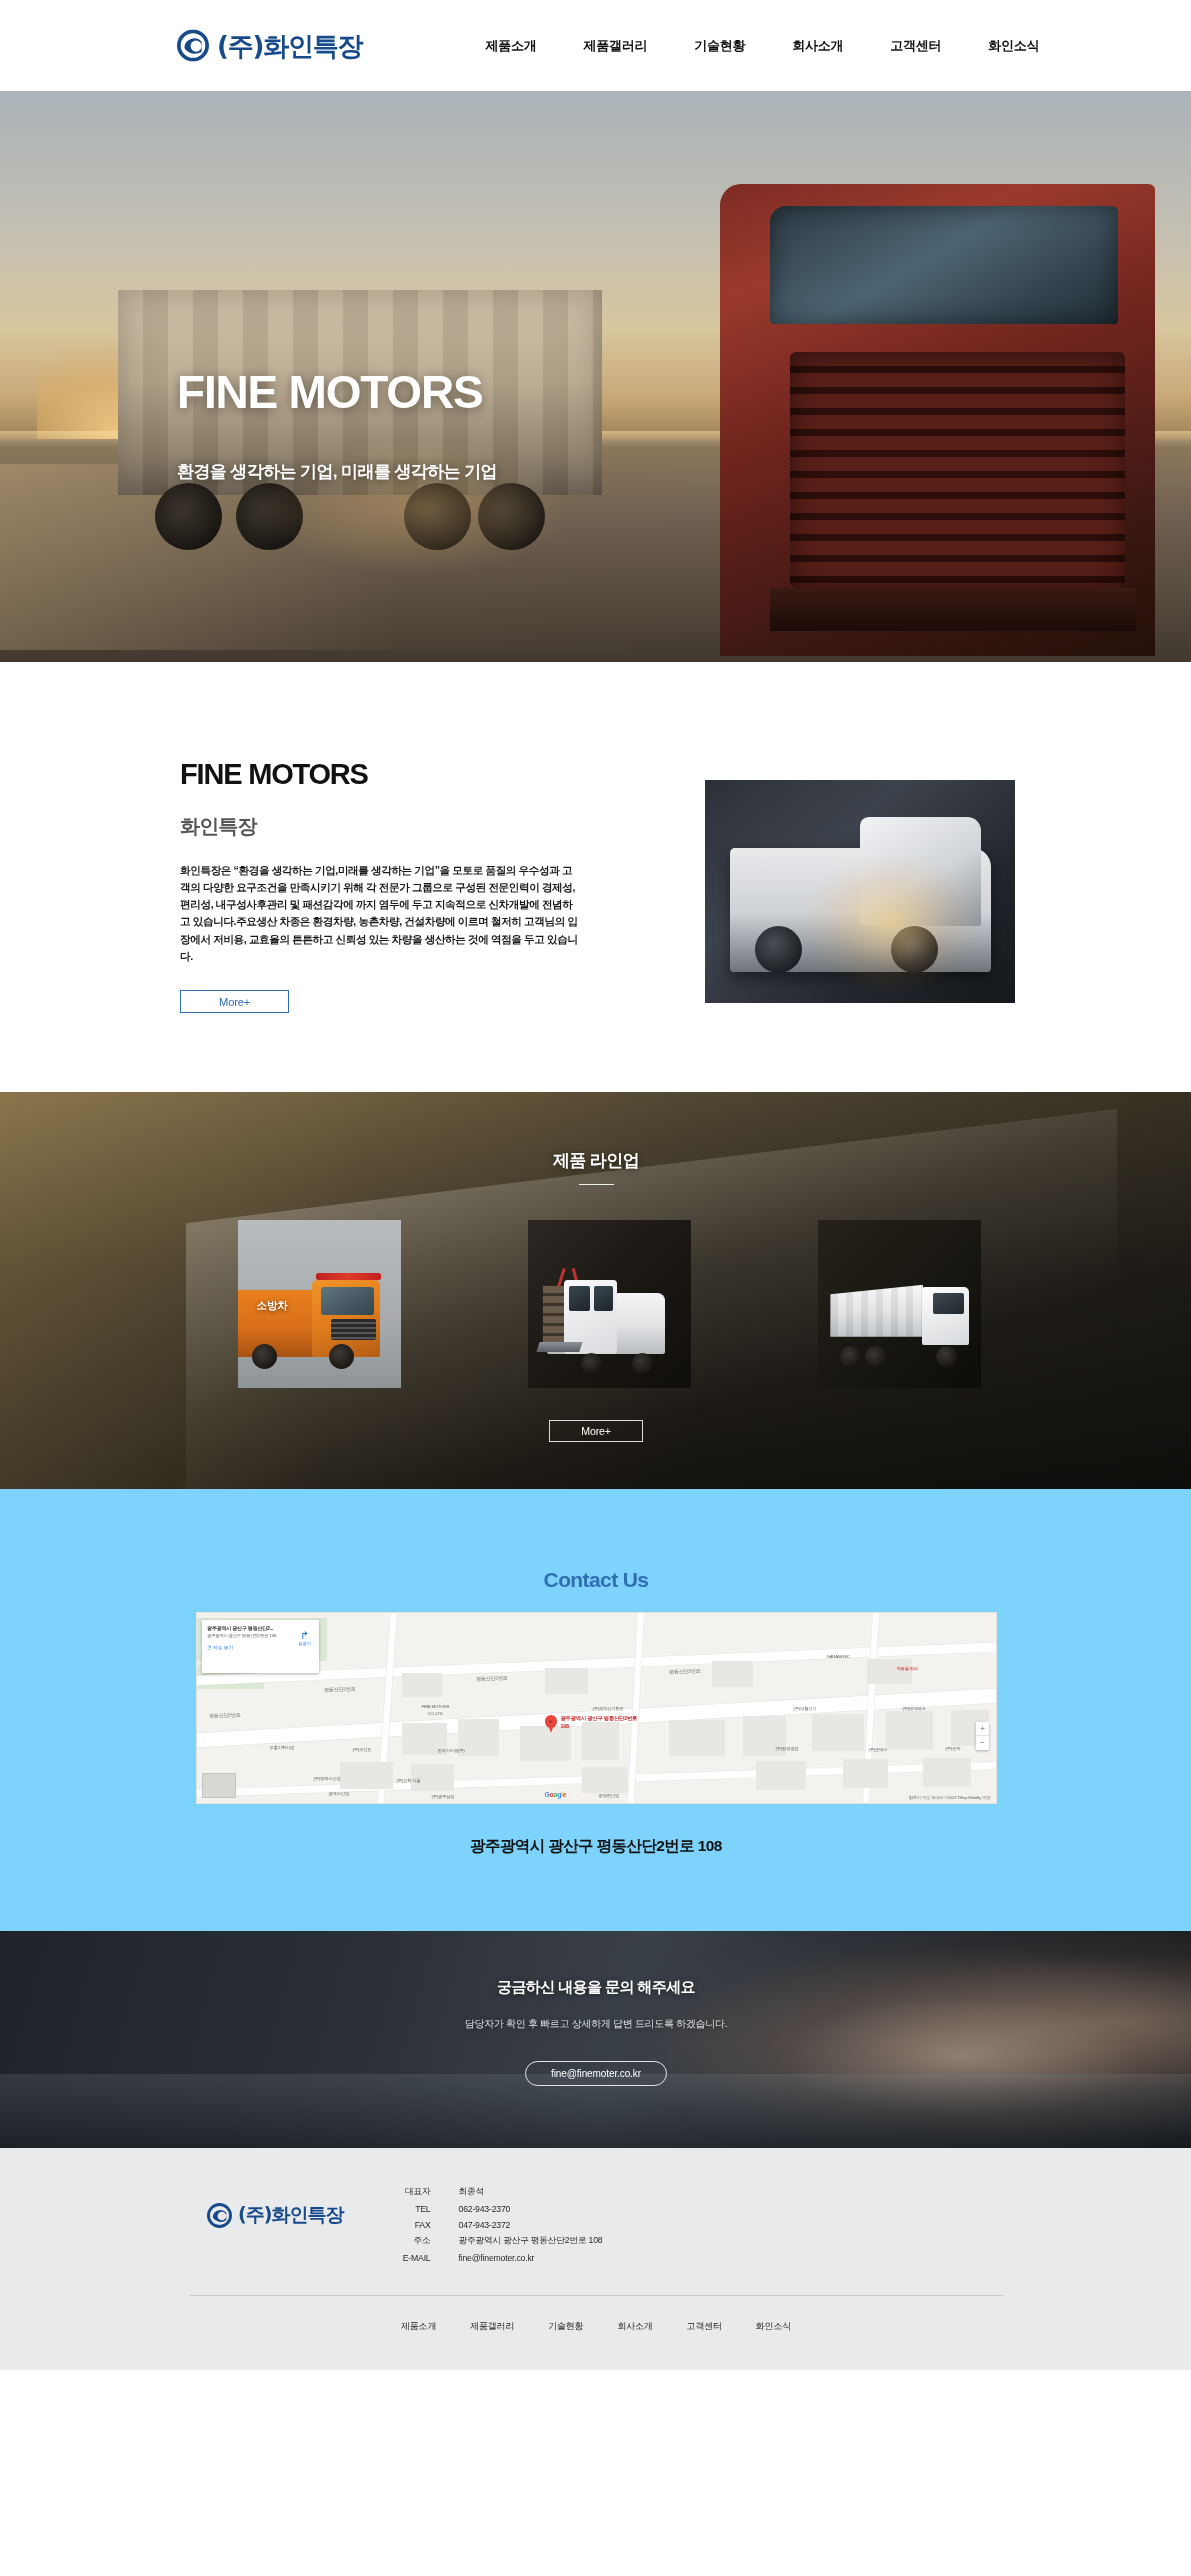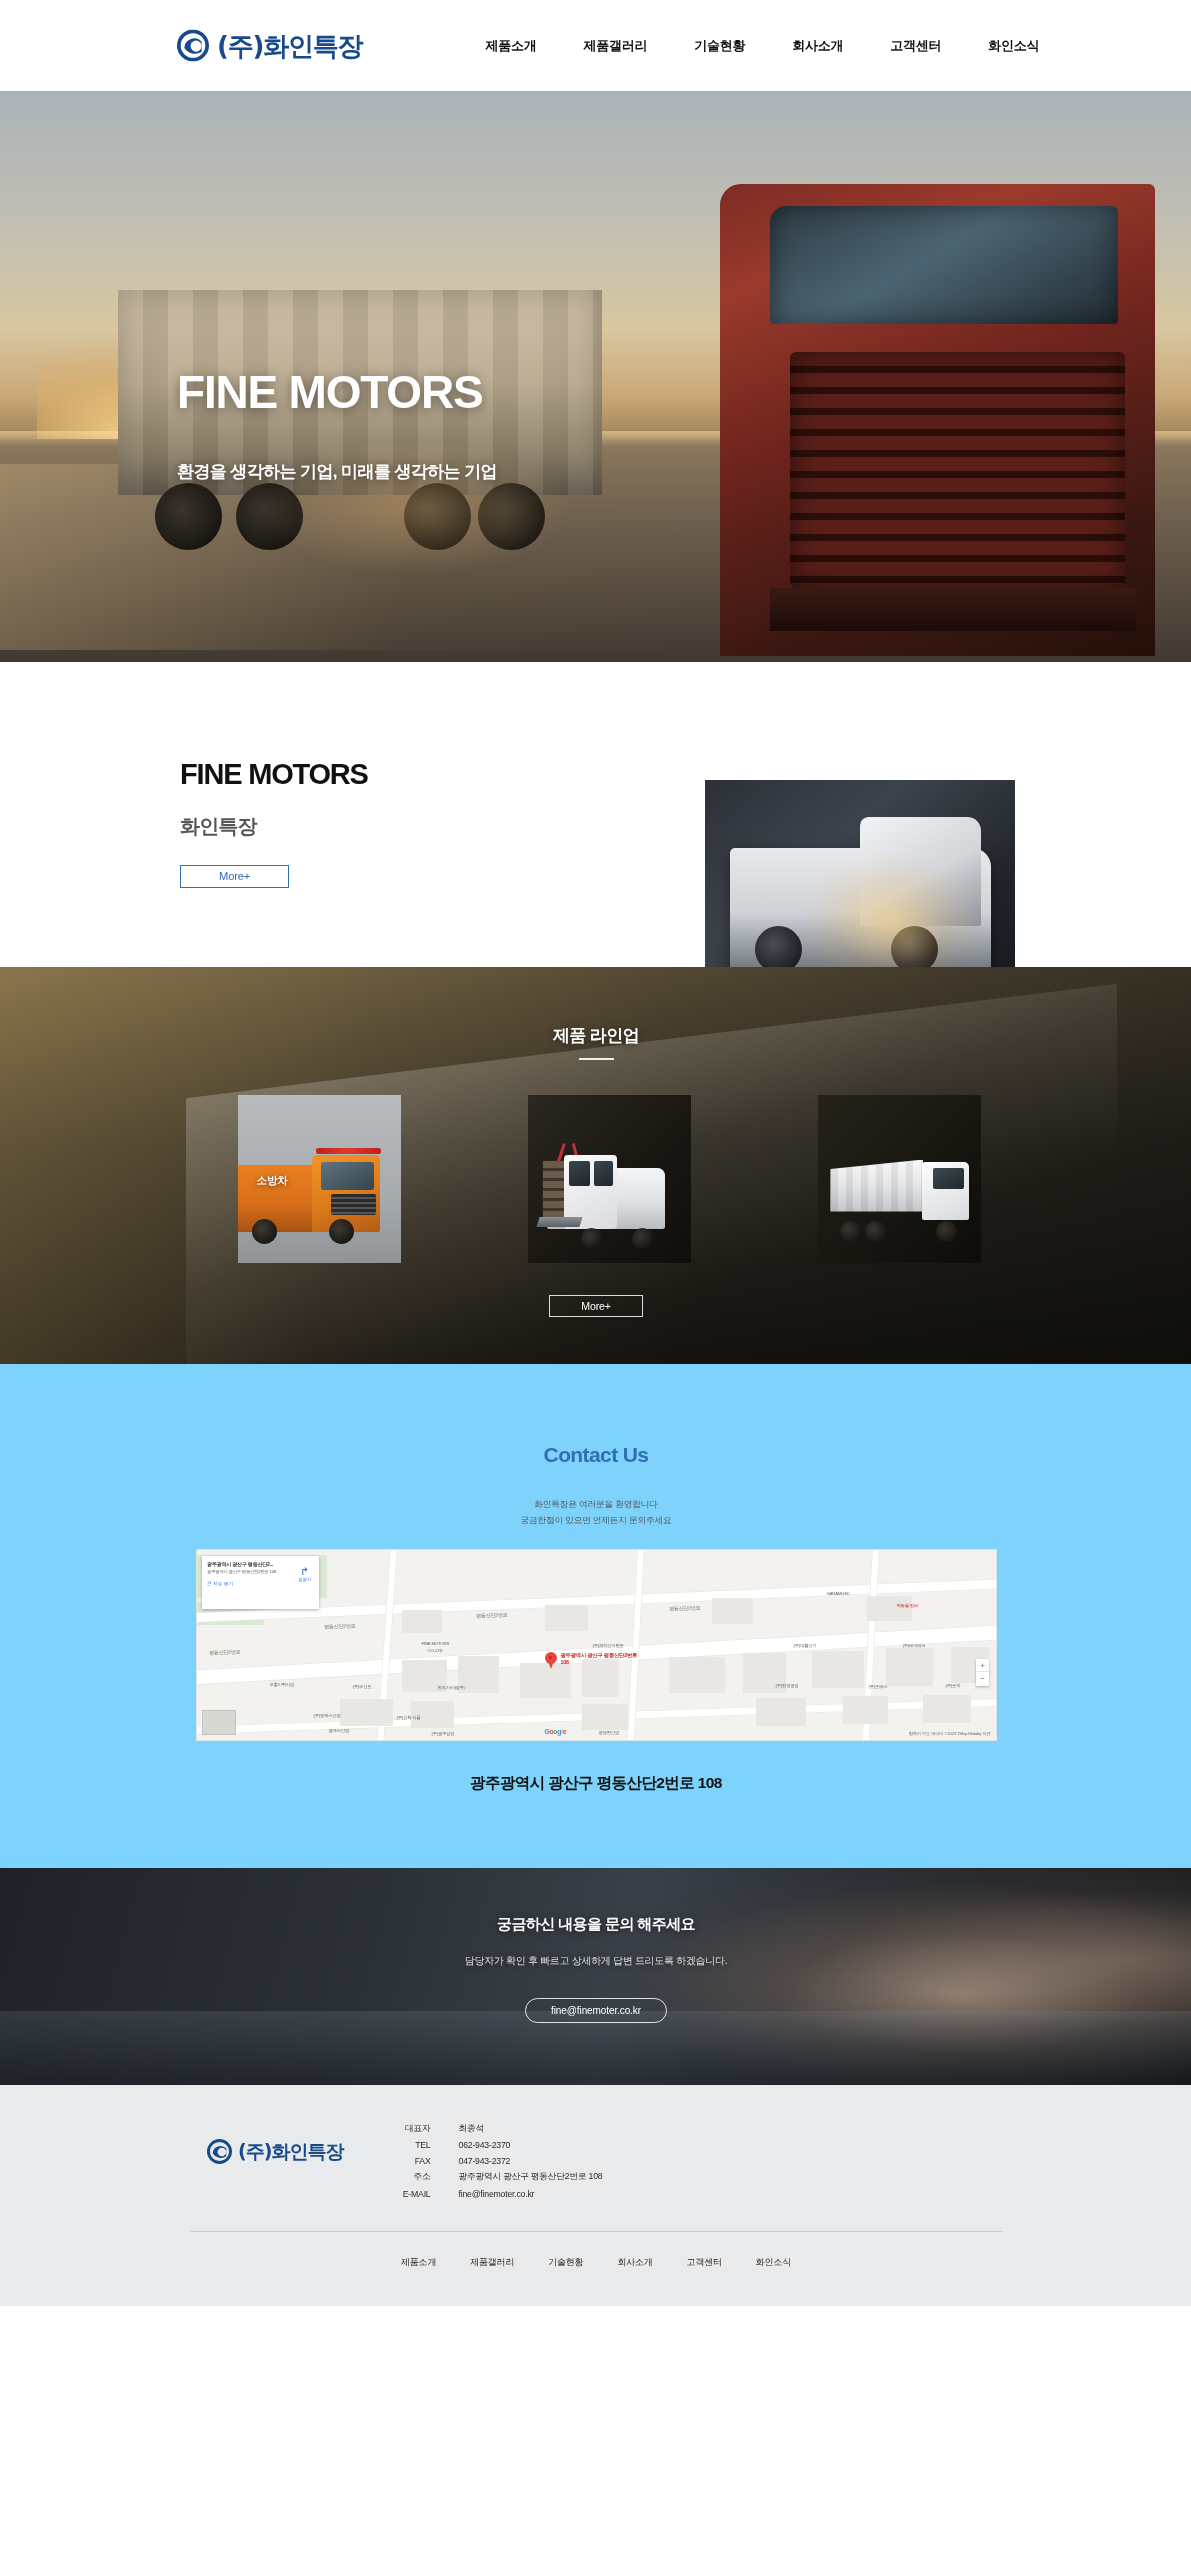--- a/index.html
+++ b/index.html
@@ -492,20 +492,21 @@
     <h1 class="hero-title">FINE MOTORS</h1>
     <p class="hero-sub">환경을 생각하는 기업, 미래를 생각하는 기업</p>
   </div>
 </section>
 
 <section class="about">
   <div class="about-inner">
     <div class="about-left">
       <h2 class="about-en">FINE MOTORS</h2>
       <h3 class="about-ko">화인특장</h3>
+      <p class="about-body">화인특장은 “환경을 생각하는 기업,미래를 생각하는 기업”을 모토로 품질의 우수성과 고객의 다양한 요구조건을 만족시키기 위해 각 전문가 그룹으로 구성된 전문인력이 경제성, 편리성, 내구성사후관리 및 패션감각에 까지 염두에 두고 지속적으로 신차개발에 전념하고 있습니다.주요생산 차종은 환경차량, 농촌차량, 건설차량에 이르며 철저히 고객님의 입장에서 저비용, 교효율의 튼튼하고 신뢰성 있는 차량을 생산하는 것에 역점을 두고 있습니다.</p>
       <button class="btn-more-blue">More+</button>
     </div>
     <div class="about-img">
       <div class="truck2"></div>
       <div class="truck2cab"></div>
       <div class="w1"></div>
       <div class="w2"></div>
       <div class="flare"></div>
     </div>
   </div>
@@ -555,24 +556,20 @@
     </div>
 
   </div>
   <div class="lineup-more-wrap">
     <button class="btn-more-white">More+</button>
   </div>
 </section>
 
 <section class="contact">
   <h2 class="contact-title">Contact Us</h2>
-  <p class="contact-desc">
-    <span>화인특장은 여러분을 환영합니다</span><br>
-    <span>궁금한점이 있으면 언제든지 문의주세요</span>
-  </p>
 
   <div class="map-wrap">
     <div class="map-bg"></div>
     <div class="map-green1"></div>
     <div class="map-green2"></div>
 
     <div class="map-road-2"></div>
     <div class="map-road-main"></div>
     <div class="map-road-3"></div>
     <div class="map-road-v1"></div>

